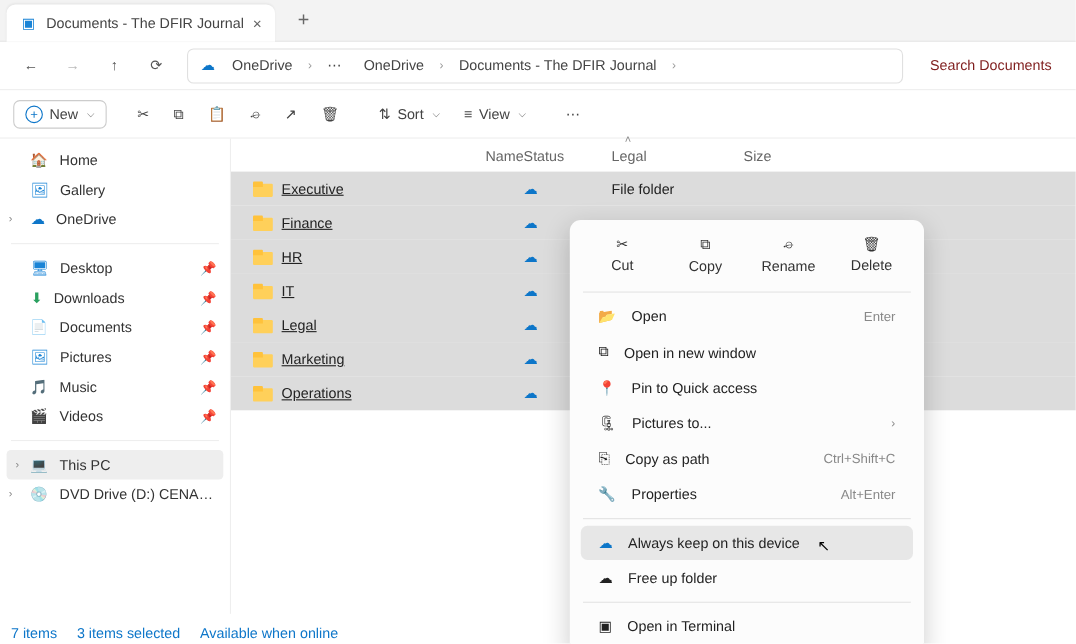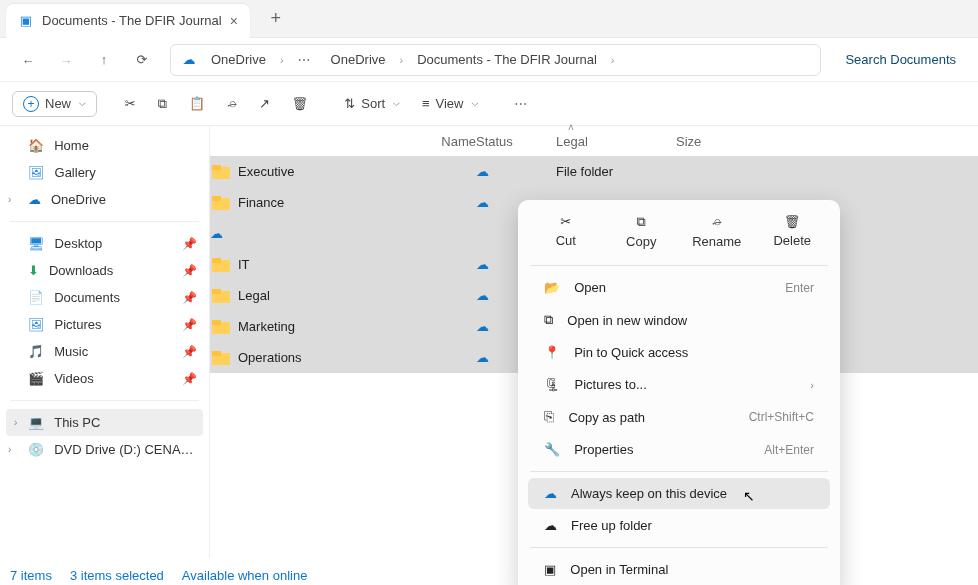--- a/index.html
+++ b/index.html
@@ -8,21 +8,21 @@
 .tab { display: flex; align-items: center; gap: 8px; background: #fff; border-radius: 8px 8px 0 0; padding: 8px 12px; margin: 4px 0 0 6px; height: 34px; min-width: 230px; box-shadow: 0 -1px 2px rgba(0,0,0,.05); }
 .tab .titletxt { font-size: 13px; color: #444; }
 .tab .close { margin-left: auto; font-size: 14px; color: #666; }
 .newtab { margin-left: 12px; font-size: 18px; color: #666; width: 28px; text-align: center; }
 .navbar { display: flex; align-items: center; height: 44px; padding: 0 10px; gap: 2px; border-bottom: 1px solid #eee; }
 .nav-btn { width: 36px; height: 32px; display: flex; align-items: center; justify-content: center; color: #555; border-radius: 4px; }
 .nav-btn.disabled { color: #bbb; }
 .breadcrumbs { display: flex; align-items: center; gap: 8px; margin-left: 8px; background: #fff; border: 1px solid #e0e0e0; border-radius: 6px; height: 32px; padding: 0 10px; flex: 1; }
 .bc-item { color: #444; padding: 3px 6px; border-radius: 4px; }
 .bc-sep { color: #999; font-size: 11px; }
-.searchbox { margin-left: 10px; padding: 0 12px; height: 32px; display: flex; align-items: center; color: #0c4a6e; min-width: 120px; text-align: center; }
+.searchbox { margin-left: 10px; padding: 0 12px; height: 32px; display: flex; align-items: center; color: #7f1d1d; min-width: 120px; text-align: center; }
 .toolbar { display: flex; align-items: center; height: 44px; padding: 0 12px; gap: 6px; border-bottom: 1px solid #eee; }
 .tbtn { display: flex; align-items: center; gap: 6px; padding: 5px 8px; border-radius: 4px; color: #444; }
 .tbtn.new { border: 1px solid #ccc; border-radius: 6px; padding: 4px 10px; }
 .tspacer { width: 8px; }
 .main { display: flex; height: 432px; }
 .sidebar { width: 210px; padding-top: 6px; overflow: hidden; border-right: 1px solid #eee; }
 .sb-item { display: flex; align-items: center; gap: 10px; padding: 6px 12px 6px 28px; color: #333; position: relative; }
 .sb-item .chev { position: absolute; left: 8px; color: #888; font-size: 10px; }
 .sb-item .pin { margin-left: auto; color: #bbb; font-size: 12px; }
 .sb-sep { border-top: 1px solid #eee; margin: 8px 10px; }
@@ -31,21 +31,21 @@
 .colhdr { display: flex; align-items: center; height: 30px; color: #666; font-size: 12px; }
 .colhdr .sortup { position: absolute; top: -4px; left: 358px; font-size: 10px; color: #888; }
 .col-name { width: 266px; padding-left: 36px; text-align: right; }
 .col-status { width: 80px; }
 .col-type { width: 120px; }
 .col-size { width: 80px; }
 .rows { }
 .row { display: flex; align-items: center; height: 31px; background: #e9e9e9; }
 .row:nth-child(even) { background: #eee; }
 .row.selected { background: #dcdcdc; }
-.row .name { width: 266px; padding-left: 2px; display: flex; align-items: center; gap: 8px; }
+.row .name { width: 266px; padding-left: 20px; display: flex; align-items: center; gap: 8px; text-decoration: underline; }
 .row .status { width: 80px; color: #0d76c9; }
 .row .type { width: 120px; }
 .foldericon { width: 18px; height: 14px; position: relative; }
 .foldericon::before { content:""; position:absolute; width:18px; height:12px; bottom:0; background:#ffd05a; border-radius:1px; }
 .foldericon::after { content:""; position:absolute; width:9px; height:5px; top:0; left:0; background:#ffc23b; border-radius:1px 1px 0 0; }
 .ctxmenu { position: absolute; top: 200px; left: 518px; width: 322px; background: #fcfcfc; border-radius: 10px; box-shadow: 0 8px 24px rgba(0,0,0,.2); padding: 10px 4px; z-index: 50; }
 .ctx-actions { display: flex; justify-content: space-around; padding: 4px 6px 10px; }
 .ctx-act { display: flex; flex-direction: column; align-items: center; gap: 4px; font-size: 12px; color: #333; width: 60px; }
 .ctx-row { display: flex; align-items: center; gap: 14px; padding: 8px 16px; border-radius: 6px; margin: 1px 6px; color: #222; }
 .ctx-row .shortcut { margin-left: auto; color: #888; font-size: 12px; }
@@ -207,20 +207,24 @@
         </div>
         <div class="row selected">
           <div class="name">
             <span class="foldericon"></span>
             <span>Finance</span>
           </div>
           <div class="status"><span style="color:#0d76c9">☁</span></div>
           <div class="type"></div>
         </div>
         <div class="row selected">
+          <div class="name">
+            <span class="foldericon"></span>
+            <span>HR</span>
+          </div>
           <div class="status"><span style="color:#0d76c9">☁</span></div>
           <div class="type"></div>
         </div>
         <div class="row selected">
           <div class="name">
             <span class="foldericon"></span>
             <span>IT</span>
           </div>
           <div class="status"><span style="color:#0d76c9">☁</span></div>
           <div class="type"></div>

